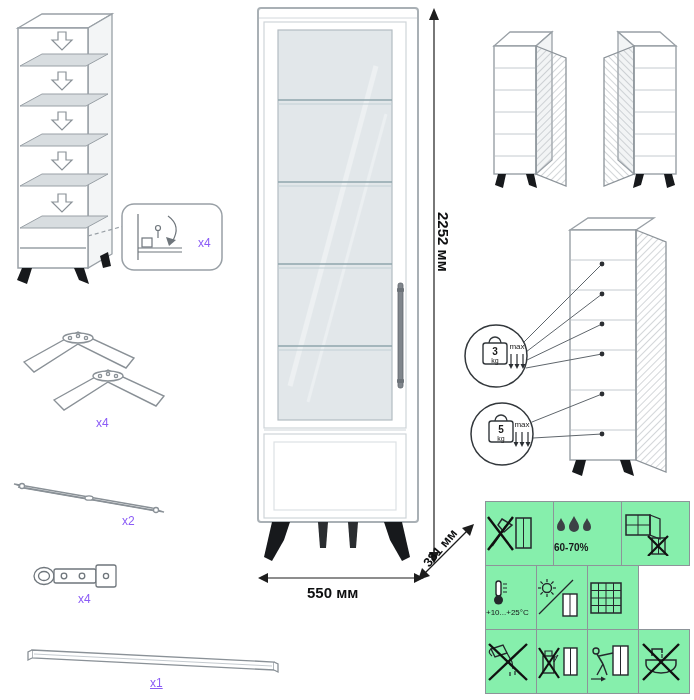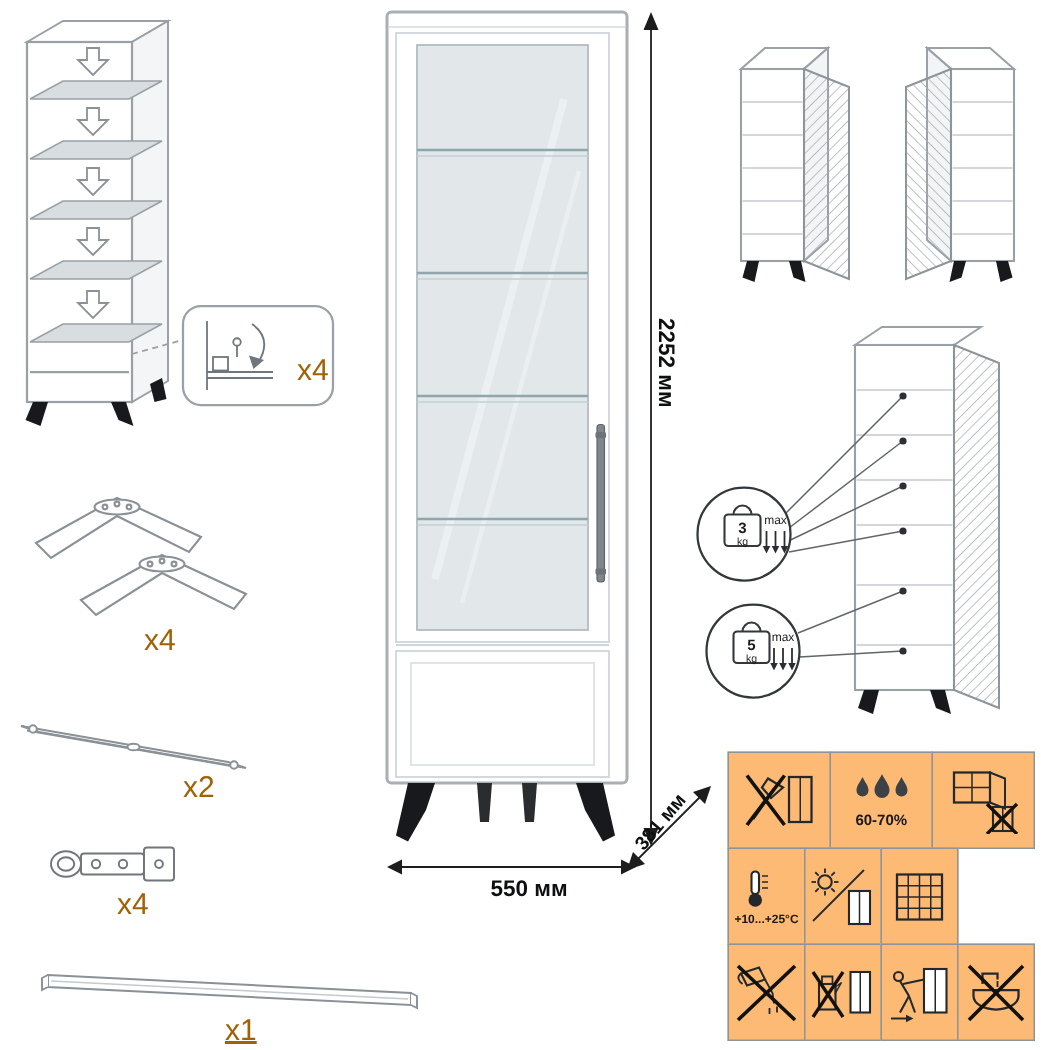--- a/index.html
+++ b/index.html
@@ -2,36 +2,36 @@
 <html><head>
 <meta charset="utf-8">
 <style>
   * { margin:0; padding:0; box-sizing:border-box; }
   html,body { background:#fff; }
   body {
     width:694px; height:700px; position:relative; overflow:hidden;
     font-family:"Liberation Sans", sans-serif; color:#1b1b1b;
   }
   .abs { position:absolute; }
-  .qty { font-size:20px; color:#a16207; }
+  .qty { font-size:12px; color:#8b5cf6; }
   .dim { font-size:15px; font-weight:bold; color:#0e0f10; white-space:nowrap; }
   .dim-rot90  { transform:rotate(90deg);  transform-origin:0 0; }
   .dim-rot-50 { transform:rotate(-50deg); transform-origin:0 0; font-size:13px; }
   svg { display:block; }
   .care-grid { position:absolute; left:486px; top:502px; background:#fff; }
   .care-row { display:flex; }
   .care-cell {
     border:1px solid #8d9499; margin-left:-1px; margin-top:-1px;
-    height:65px; display:flex; flex-direction:column; align-items:center;
-    justify-content:center; background:#fdba74; gap:2px;
+    height:65px; display:flex; flex-direction:column; 
+    justify-content:center; background:#86efac; gap:2px;
   }
   .cw { width:69px; }   
   .cn { width:52px; }   
   .care-label { font-size:10px; font-weight:bold; color:#17181a; line-height:1; }
-  .care-label.small { font-size:8px; font-weight:bold; }
+  .care-label.small { font-size:8px; font-weight:normal; }
 </style>
 </head>
 <body>
 
 <svg class="abs" style="left:6px; top:8px;" width="218" height="312" viewBox="0 0 218 312">
 
   <polygon points="12,20 36,6 106,6 82,20" fill="#fff" stroke="#99a0a6" stroke-width="1.3"></polygon>
   <polygon points="82,20 106,6 106,246 82,260" fill="#f3f5f6" stroke="#99a0a6" stroke-width="1.3"></polygon>
   <rect x="12" y="20" width="70" height="240" fill="#fff" stroke="#99a0a6" stroke-width="1.5"></rect>
 
@@ -171,21 +171,21 @@
   <polygon points="10,2 5,14 15,14" fill="#1d1d1d"></polygon>
   <polygon points="10,558 5,546 15,546" fill="#1d1d1d"></polygon>
 </svg>
 <span class="abs dim dim-rot90" style="left:452px; top:212px;">2252 мм</span>
 
 <svg class="abs" style="left:256px; top:570px;" width="170" height="16" viewBox="0 0 170 16">
   <line x1="6" y1="8" x2="164" y2="8" stroke="#1d1d1d" stroke-width="1.2"></line>
   <polygon points="2,8 12,3 12,13" fill="#1d1d1d"></polygon>
   <polygon points="168,8 158,3 158,13" fill="#1d1d1d"></polygon>
 </svg>
-<span class="abs dim" style="left:327px; top:584px;">550 мм</span>
+<span class="abs dim" style="left:307px; top:584px;">550 мм</span>
 
 <svg class="abs" style="left:414px; top:516px;" width="64" height="66" viewBox="0 0 64 66">
   <line x1="10" y1="58" x2="54" y2="14" stroke="#1d1d1d" stroke-width="1.2"></line>
   <polygon points="4,64 16,60 8,52" fill="#1d1d1d"></polygon>
   <polygon points="60,8 48,12 56,20" fill="#1d1d1d"></polygon>
 </svg>
 <span class="abs dim dim-rot-50" style="left:420px; top:560px;">381 мм</span>
 
 <svg class="abs" style="left:478px; top:12px;" width="214" height="196" viewBox="0 0 214 196">
   <defs>

